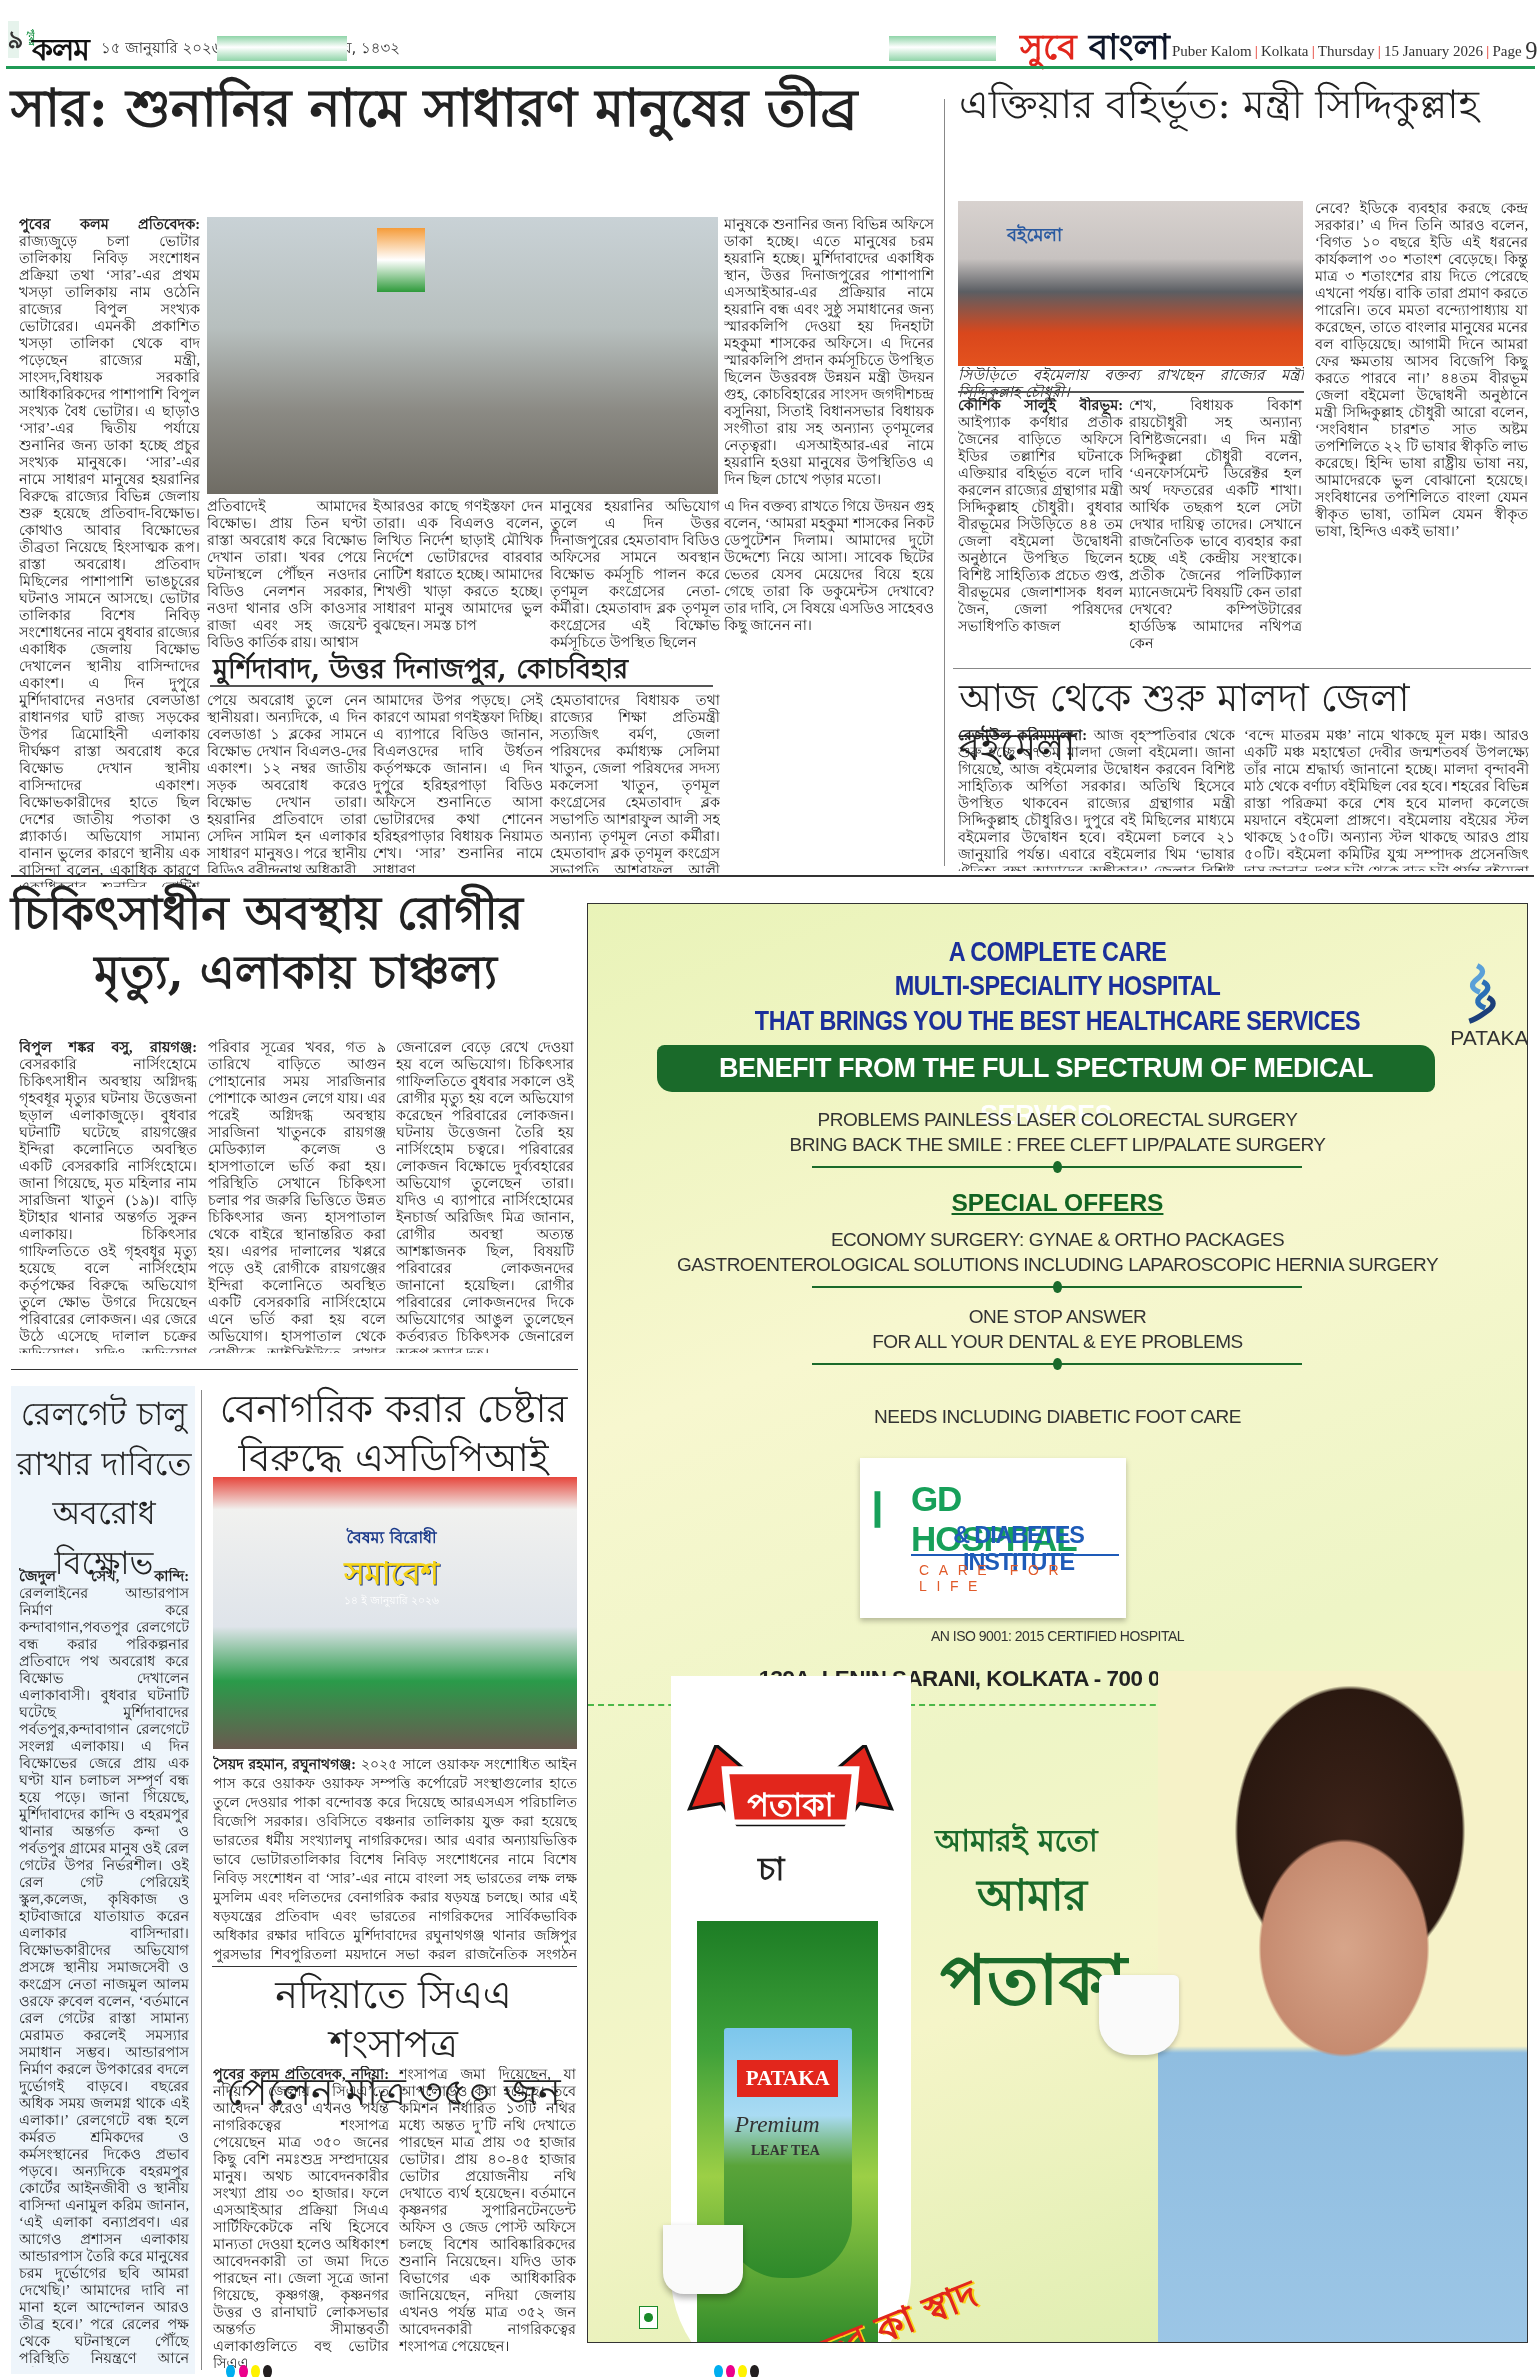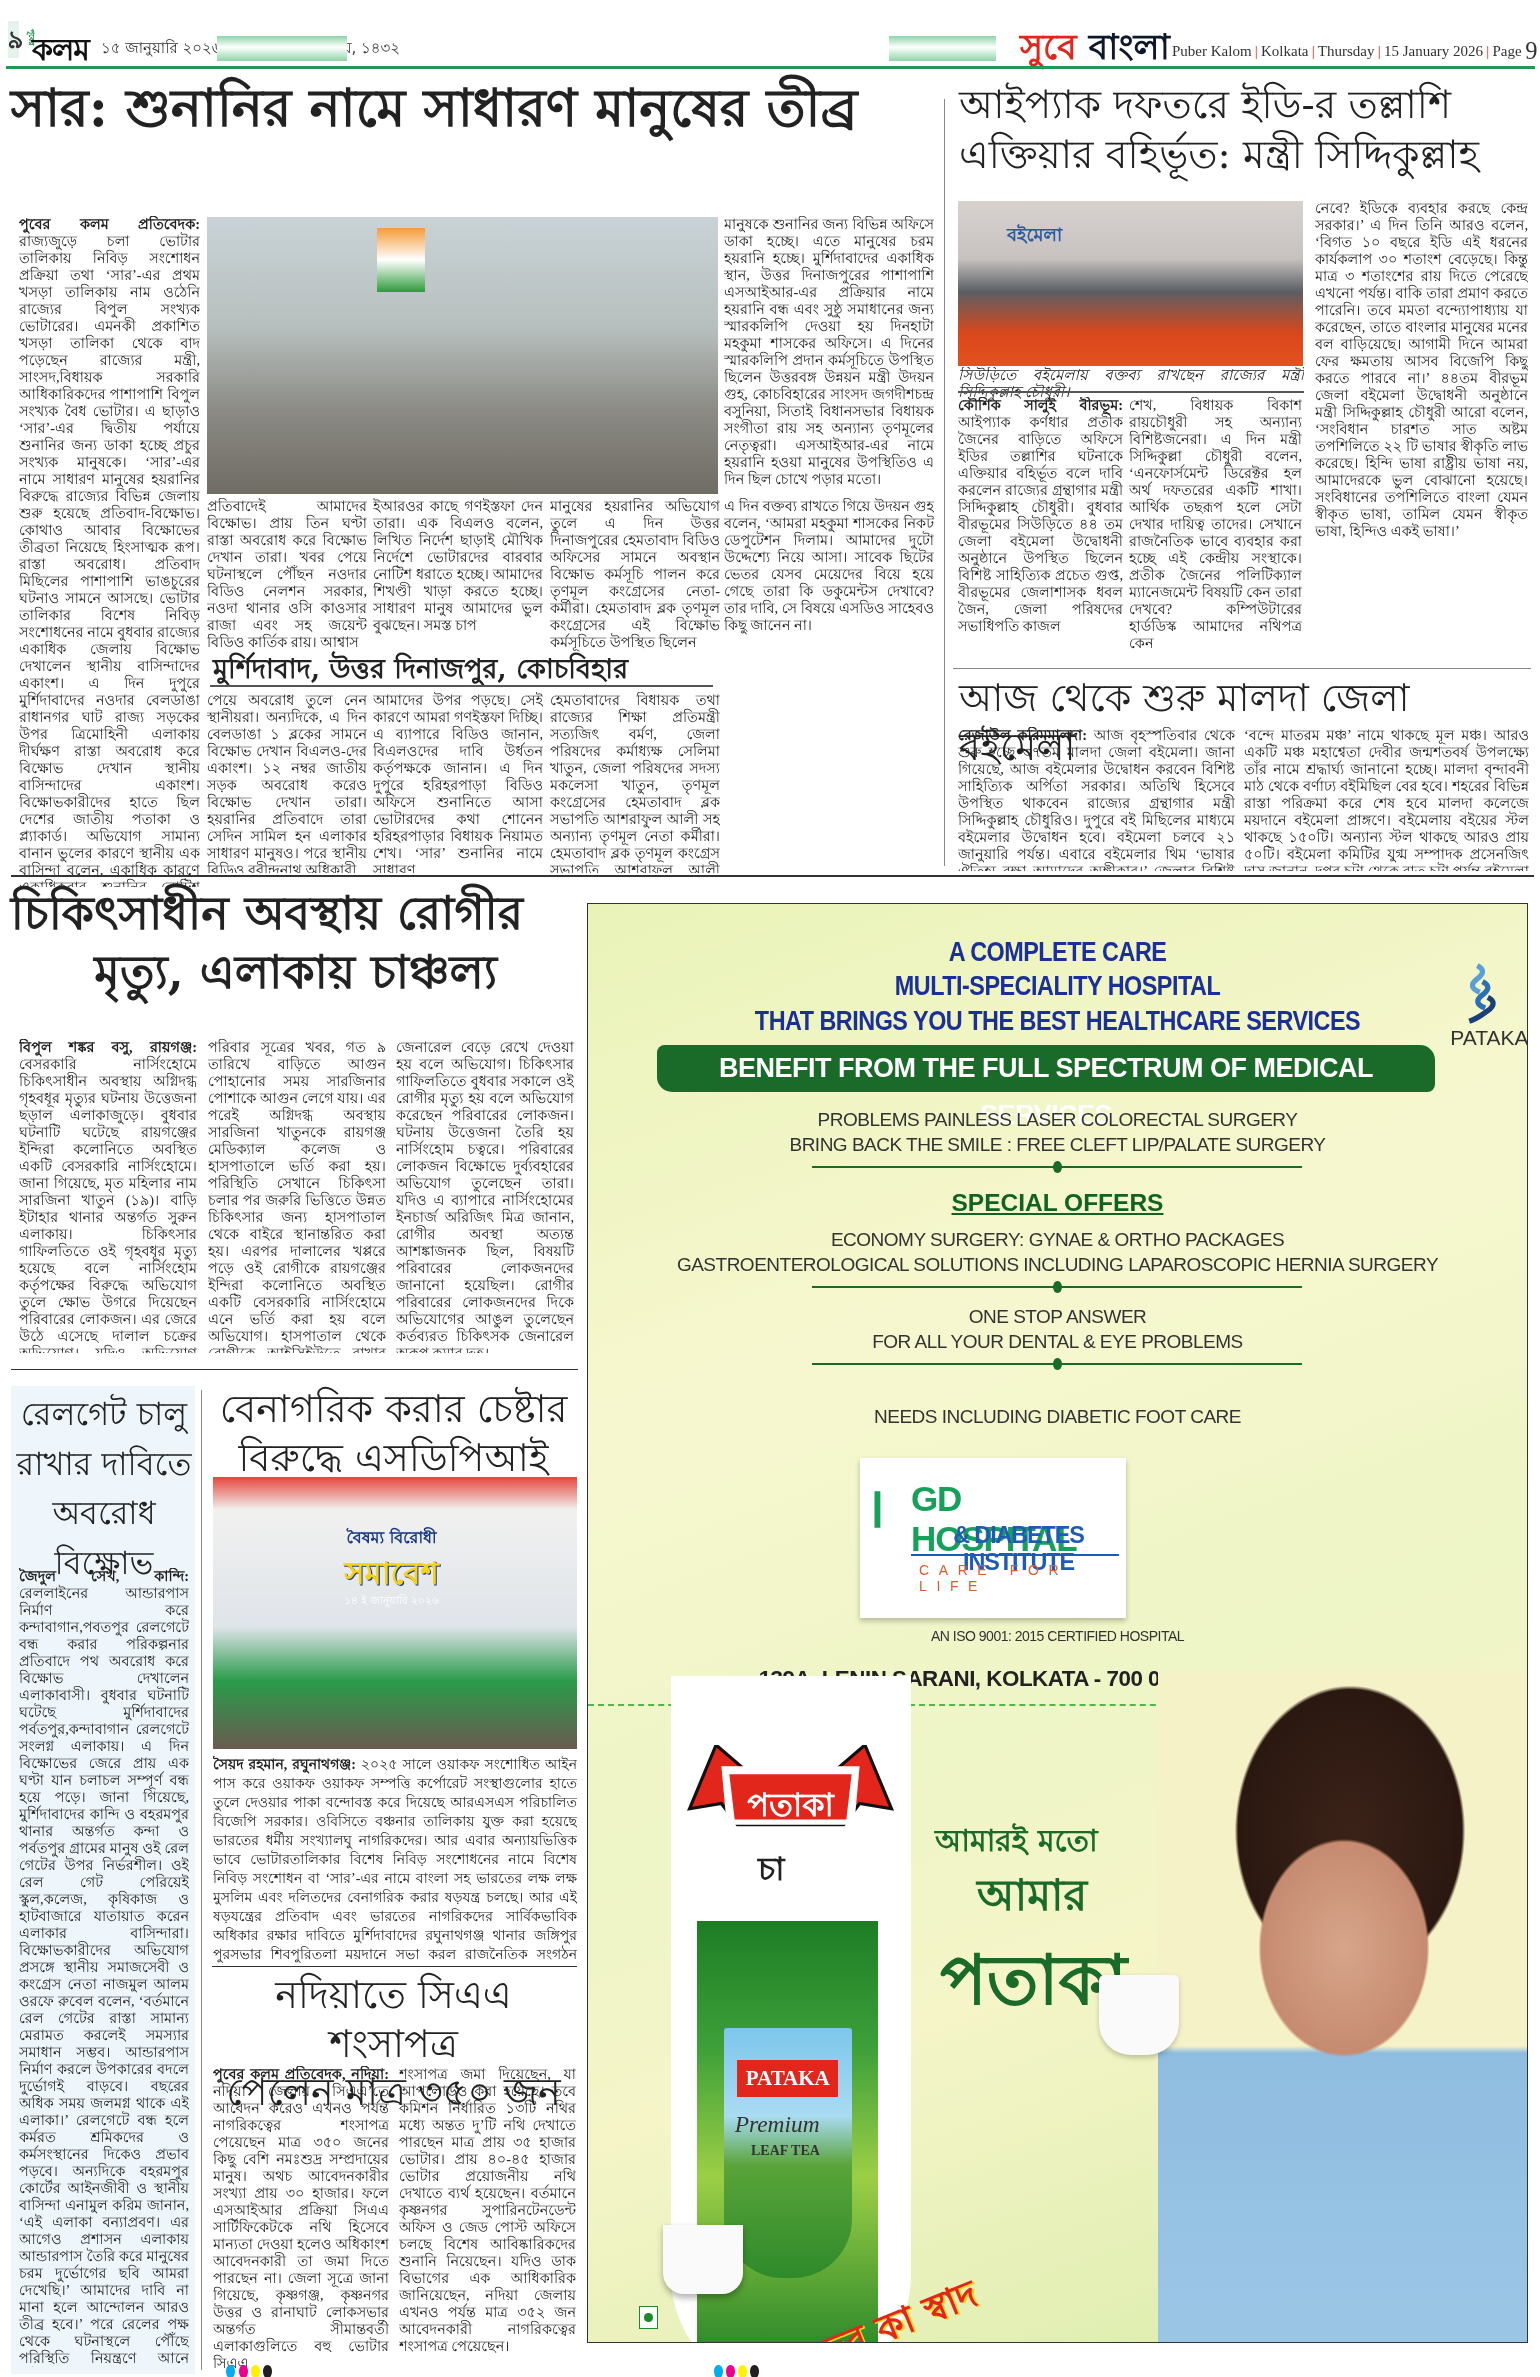--- a/index.html
+++ b/index.html
@@ -92,21 +92,20 @@
 <div class="abs col" style="left:724px;top:498px;width:210px;height:373px;"><span>এ দিন বক্তব্য রাখতে গিয়ে উদয়ন গুহ বলেন, ‘আমরা মহকুমা শাসকের নিকট ডেপুটেশন দিলাম। আমাদের দুটো উদ্দেশ্যে নিয়ে আসা। সাবেক ছিটের ভেতর যেসব মেয়েদের বিয়ে হয়ে গেছে তারা কি ডকুমেন্টস দেখাবে? তার দাবি, সে বিষয়ে এসডিও সাহেবও কিছু জানেন না।</span></div>
 <div class="abs hl" style="left:213px;top:652px;width:506px;font-size:27px;">মুর্শিদাবাদ, উত্তর দিনাজপুর, কোচবিহার</div>
 <div class="abs hrule" style="left:210px;top:685px;width:503px;"></div>
 <div class="abs col" style="left:207px;top:692px;width:160px;height:181px;"><span>পেয়ে অবরোধ তুলে নেন স্থানীয়রা। অন্যদিকে, এ দিন বেলডাঙা ১ ব্লকের সামনে বিক্ষোভ দেখান বিএলও-দের একাংশ। ১২ নম্বর জাতীয় সড়ক অবরোধ করেও বিক্ষোভ দেখান তারা। হয়রানির প্রতিবাদে তারা সেদিন সামিল হন এলাকার সাধারণ মানুষও। পরে স্থানীয় বিডিও রবীন্দ্রনাথ অধিকারী,</span></div>
 <div class="abs col" style="left:373px;top:692px;width:170px;height:181px;"><span>আমাদের উপর পড়ছে। সেই কারণে আমরা গণইস্তফা দিচ্ছি। এ ব্যাপারে বিডিও জানান, বিএলওদের দাবি উর্ধতন কর্তৃপক্ষকে জানান। এ দিন দুপুরে হরিহরপাড়া বিডিও অফিসে শুনানিতে আসা ভোটারদের কথা শোনেন হরিহরপাড়ার বিধায়ক নিয়ামত শেখ। ‘সার’ শুনানির নামে সাধারণ</span></div>
 <div class="abs col" style="left:550px;top:692px;width:170px;height:181px;"><span>হেমতাবাদের বিধায়ক তথা রাজ্যের শিক্ষা প্রতিমন্ত্রী সত্যজিৎ বর্মণ, জেলা পরিষদের কর্মাধ্যক্ষ সেলিমা খাতুন, জেলা পরিষদের সদস্য মকলেসা খাতুন, তৃণমূল কংগ্রেসের হেমতাবাদ ব্লক সভাপতি আশরাফুল আলী সহ অন্যান্য তৃণমূল নেতা কর্মীরা। হেমতাবাদ ব্লক তৃণমূল কংগ্রেস সভাপতি আশরাফুল আলী জানিয়েছেন, হেমতাবাদ বিধানসভার প্রায় ৩২ হাজার</span></div>
 
 <div class="abs vrule" style="left:944px;top:99px;height:767px;"></div>
 
 <div class="abs hl" style="left:959px;top:80px;width:575px;font-size:39px;font-weight:normal;">
-  <div>আইপ্যাক দফতরে ইডি-র তল্লাশি</div>
   <div>এক্তিয়ার বহির্ভূত: মন্ত্রী সিদ্দিকুল্লাহ</div>
 </div>
 <div class="abs photo" style="left:958px;top:201px;width:345px;height:165px;background:linear-gradient(#d8d2cf 0%,#c7c2c0 35%,#5b5e63 55%,#d9471c 80%,#e4521e 100%);">
   <div class="abs" style="left:49px;top:4.3px;color:#2b5aa0;font:bold 18px 'DejaVu Serif',serif;margin-top:16px;">বইমেলা</div>
 </div>
 <div class="abs col" style="left:958px;top:367px;width:346px;font-size:15px;font-style:italic;">সিউড়িতে বইমেলায় বক্তব্য রাখছেন রাজ্যের মন্ত্রী সিদ্দিকুল্লাহ চৌধুরী।</div>
 <div class="abs hrule" style="left:958px;top:391px;width:346px;"></div>
 <div class="abs col" style="left:958px;top:397px;width:165px;height:269px;"><b>কৌশিক সালুই বীরভূম:</b> <span>আইপ্যাক কর্ণধার প্রতীক জৈনের বাড়িতে অফিসে ইডির তল্লাশির ঘটনাকে এক্তিয়ার বহির্ভূত বলে দাবি করলেন রাজ্যের গ্রন্থাগার মন্ত্রী সিদ্দিকুল্লাহ চৌধুরী। বুধবার বীরভূমের সিউড়িতে ৪৪ তম জেলা বইমেলা উদ্বোধনী অনুষ্ঠানে উপস্থিত ছিলেন বিশিষ্ট সাহিত্যিক প্রচেত গুপ্ত, বীরভূমের জেলাশাসক ধবল জৈন, জেলা পরিষদের সভাধিপতি কাজল</span></div>
 <div class="abs col" style="left:1129px;top:397px;width:173px;height:269px;"><span>শেখ, বিধায়ক বিকাশ রায়চৌধুরী সহ অন্যান্য বিশিষ্টজনেরা। এ দিন মন্ত্রী সিদ্দিকুল্লা চৌধুরী বলেন, ‘এনফোর্সমেন্ট ডিরেক্টর হল অর্থ দফতরের একটি শাখা। আর্থিক তছরূপ হলে সেটা দেখার দায়িত্ব তাদের। সেখানে রাজনৈতিক ভাবে ব্যবহার করা হচ্ছে এই কেন্দ্রীয় সংস্থাকে। প্রতীক জৈনের পলিটিক্যাল ম্যানেজমেন্ট বিষয়টি কেন তারা দেখবে? কম্পিউটারের হার্ডডিস্ক আমাদের নথিপত্র কেন</span></div>
 <div class="abs col" style="left:1315px;top:200px;width:213px;height:466px;"><span>নেবে? ইডিকে ব্যবহার করছে কেন্দ্র সরকার।’ এ দিন তিনি আরও বলেন, ‘বিগত ১০ বছরে ইডি এই ধরনের কার্যকলাপ ৩০ শতাংশ বেড়েছে। কিন্তু মাত্র ৩ শতাংশের রায় দিতে পেরেছে এখনো পর্যন্ত। বাকি তারা প্রমাণ করতে পারেনি। তবে মমতা বন্দ্যোপাধ্যায় যা করেছেন, তাতে বাংলার মানুষের মনের বল বাড়িয়েছে। আগামী দিনে আমরা ফের ক্ষমতায় আসব বিজেপি কিছু করতে পারবে না।’ ৪৪তম বীরভূম জেলা বইমেলা উদ্বোধনী অনুষ্ঠানে মন্ত্রী সিদ্দিকুল্লাহ চৌধুরী আরো বলেন, ‘সংবিধান চারশত সাত অষ্টম তপশিলিতে ২২ টি ভাষার স্বীকৃতি লাভ করেছে। হিন্দি ভাষা রাষ্ট্রীয় ভাষা নয়, আমাদেরকে ভুল বোঝানো হয়েছে। সংবিধানের তপশিলিতে বাংলা যেমন স্বীকৃত ভাষা, তামিল যেমন স্বীকৃত ভাষা, হিন্দিও একই ভাষা।’</span></div>

